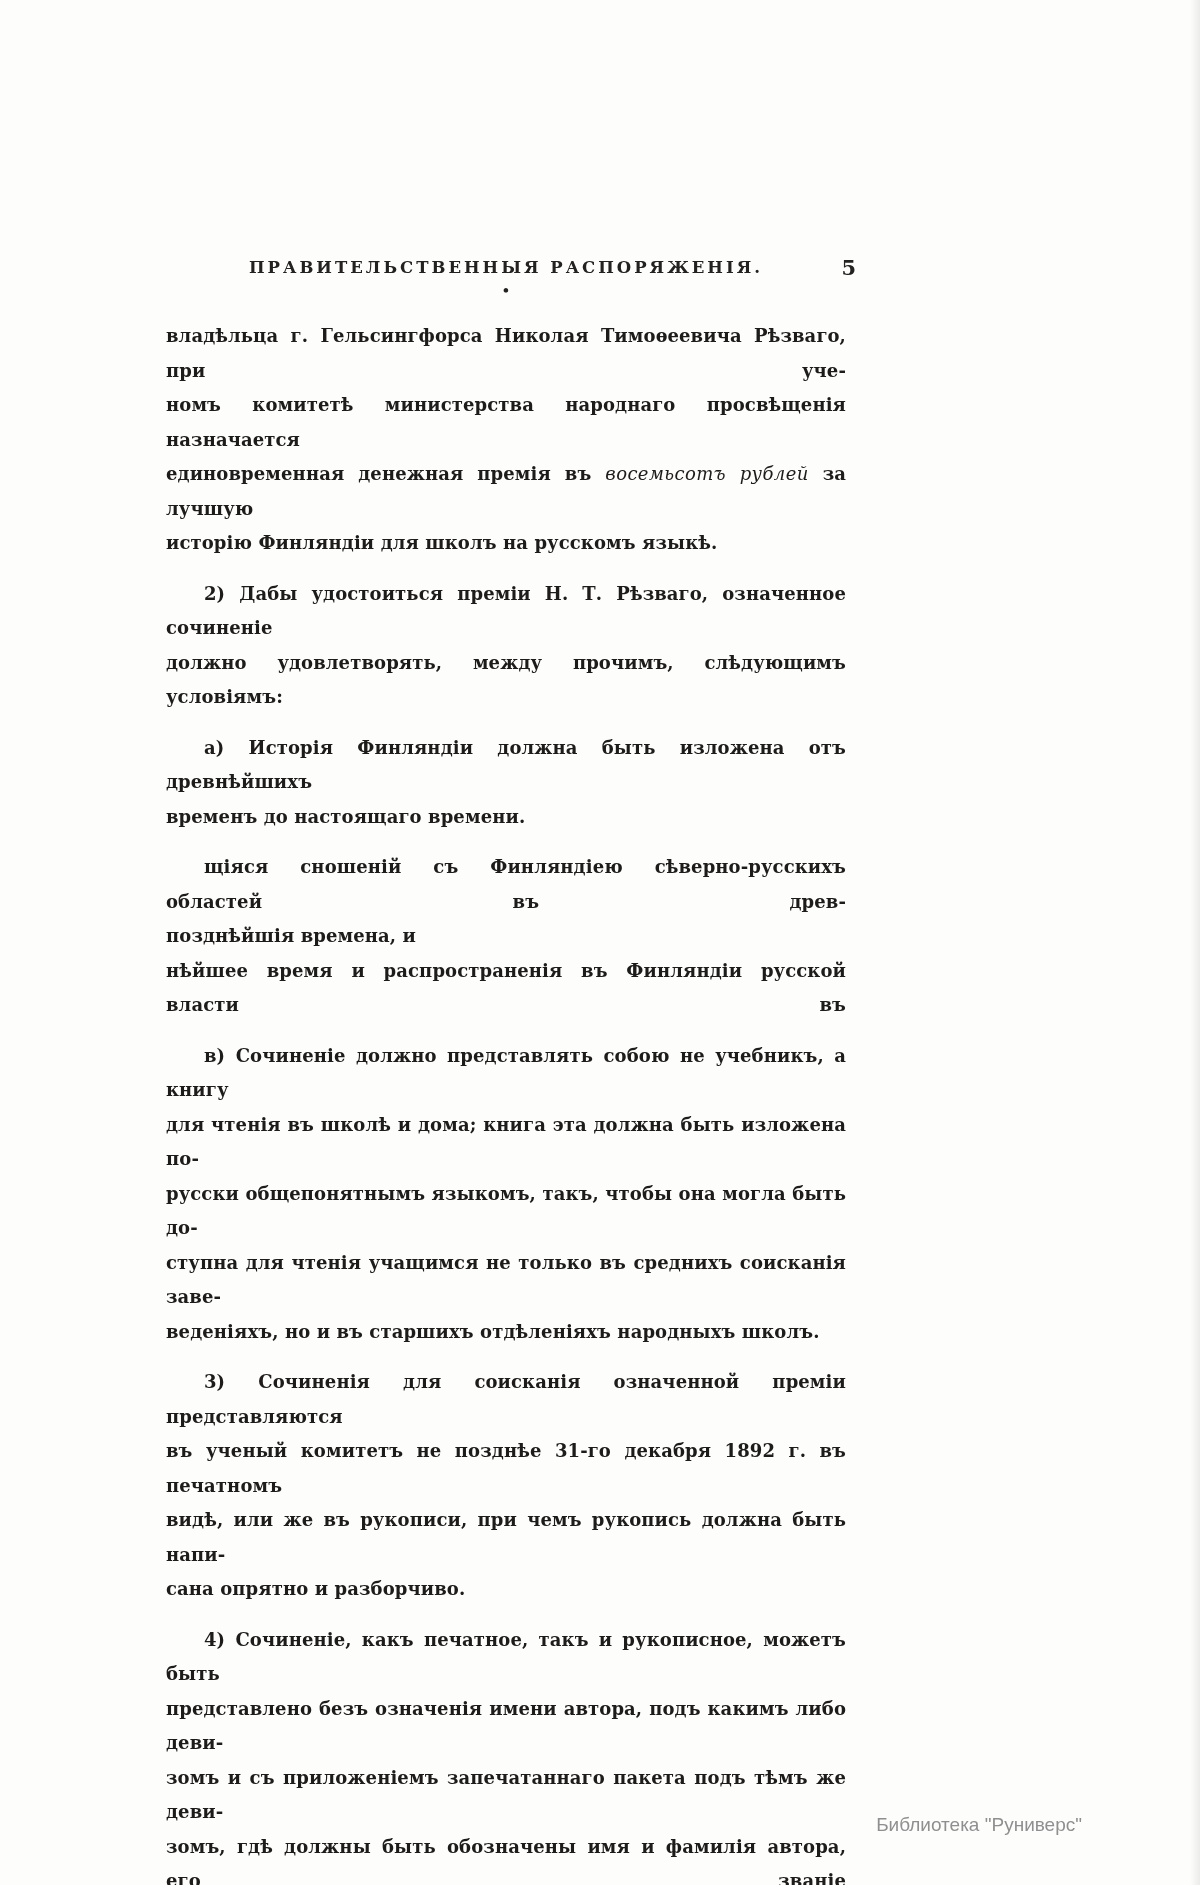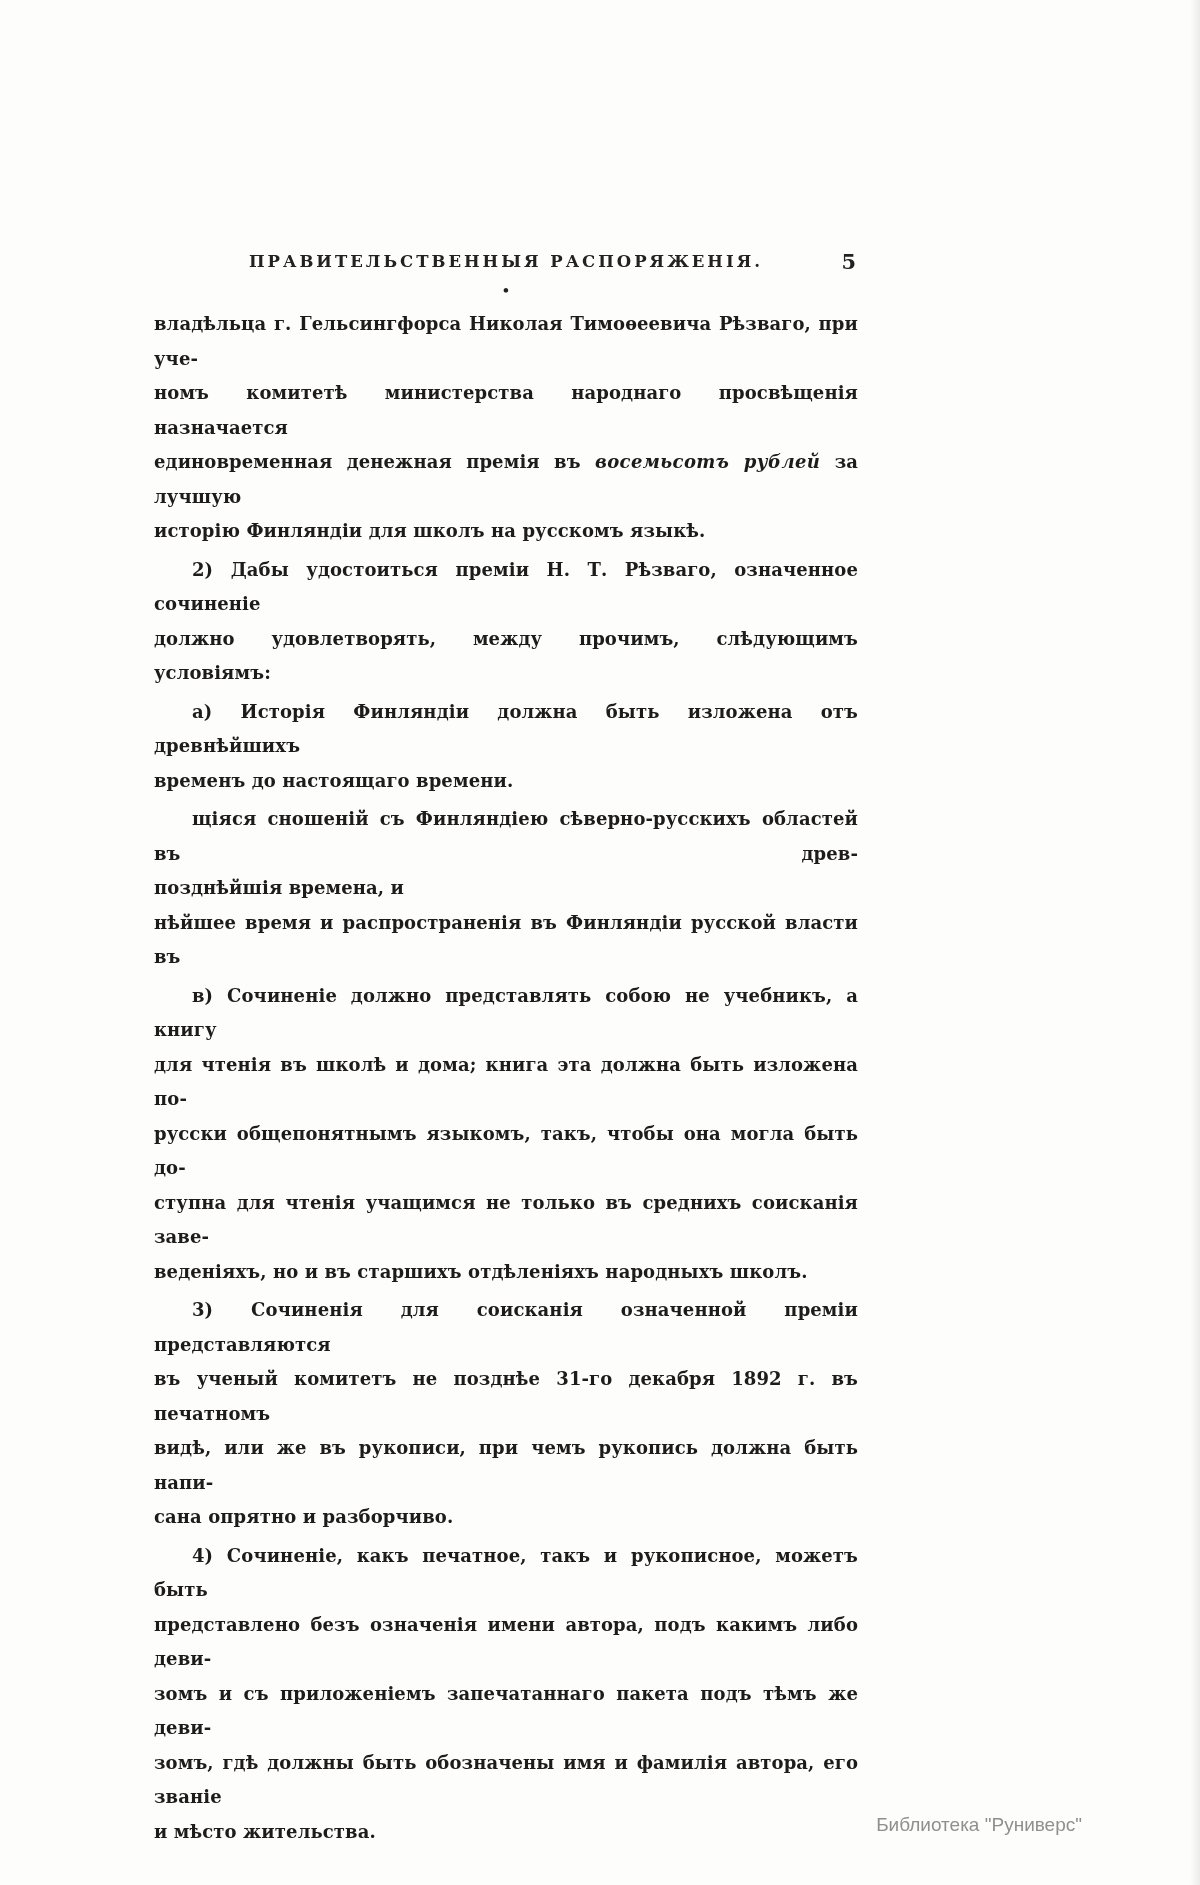--- a/index.html
+++ b/index.html
@@ -14,21 +14,21 @@
   }
   
   .page-edge {
     position: absolute;
     top: 0; right: 0;
     width: 10px; height: 100%;
     background: linear-gradient(to right, rgba(0,0,0,0), rgba(0,0,0,0.07));
   }
   .running-head {
     position: absolute;
-    left: 150px; top: 252px;
+    left: 150px; top: 258px;
     width: 712px;
     text-align: center;
     font-size: 16.5px;
     font-weight: 700;
     letter-spacing: 3px;
     color: #242220;
   }
   .page-number {
     position: absolute;
     right: 6px; top: -3px;
@@ -47,31 +47,31 @@
   }
   .doc-body {
     position: absolute;
     left: 150px; top: 303px;
     width: 712px;
     font-size: 18px;
     font-weight: 700;
     line-height: 34.5px;
     letter-spacing: 0.1px;
   }
-  .para { margin: 4px; }
+  .para { margin: 16px; }
   .para.indent .line:first-child { text-indent: 38px; }
   .line {
     text-align: justify;
     text-align-last: left;
     white-space: normal;
   }
   .line.fill { text-align-last: justify; }
   .em-italic {
     font-style: italic;
-    font-weight: 700;
+    font-weight: 400;
     letter-spacing: 0.4px;
   }
   .watermark {
     position: absolute;
     right: 118px; top: 1814px;
     font-family: "Liberation Sans", sans-serif;
     font-size: 19px;
     font-weight: 400;
     color: #8f8f8f;
   }

